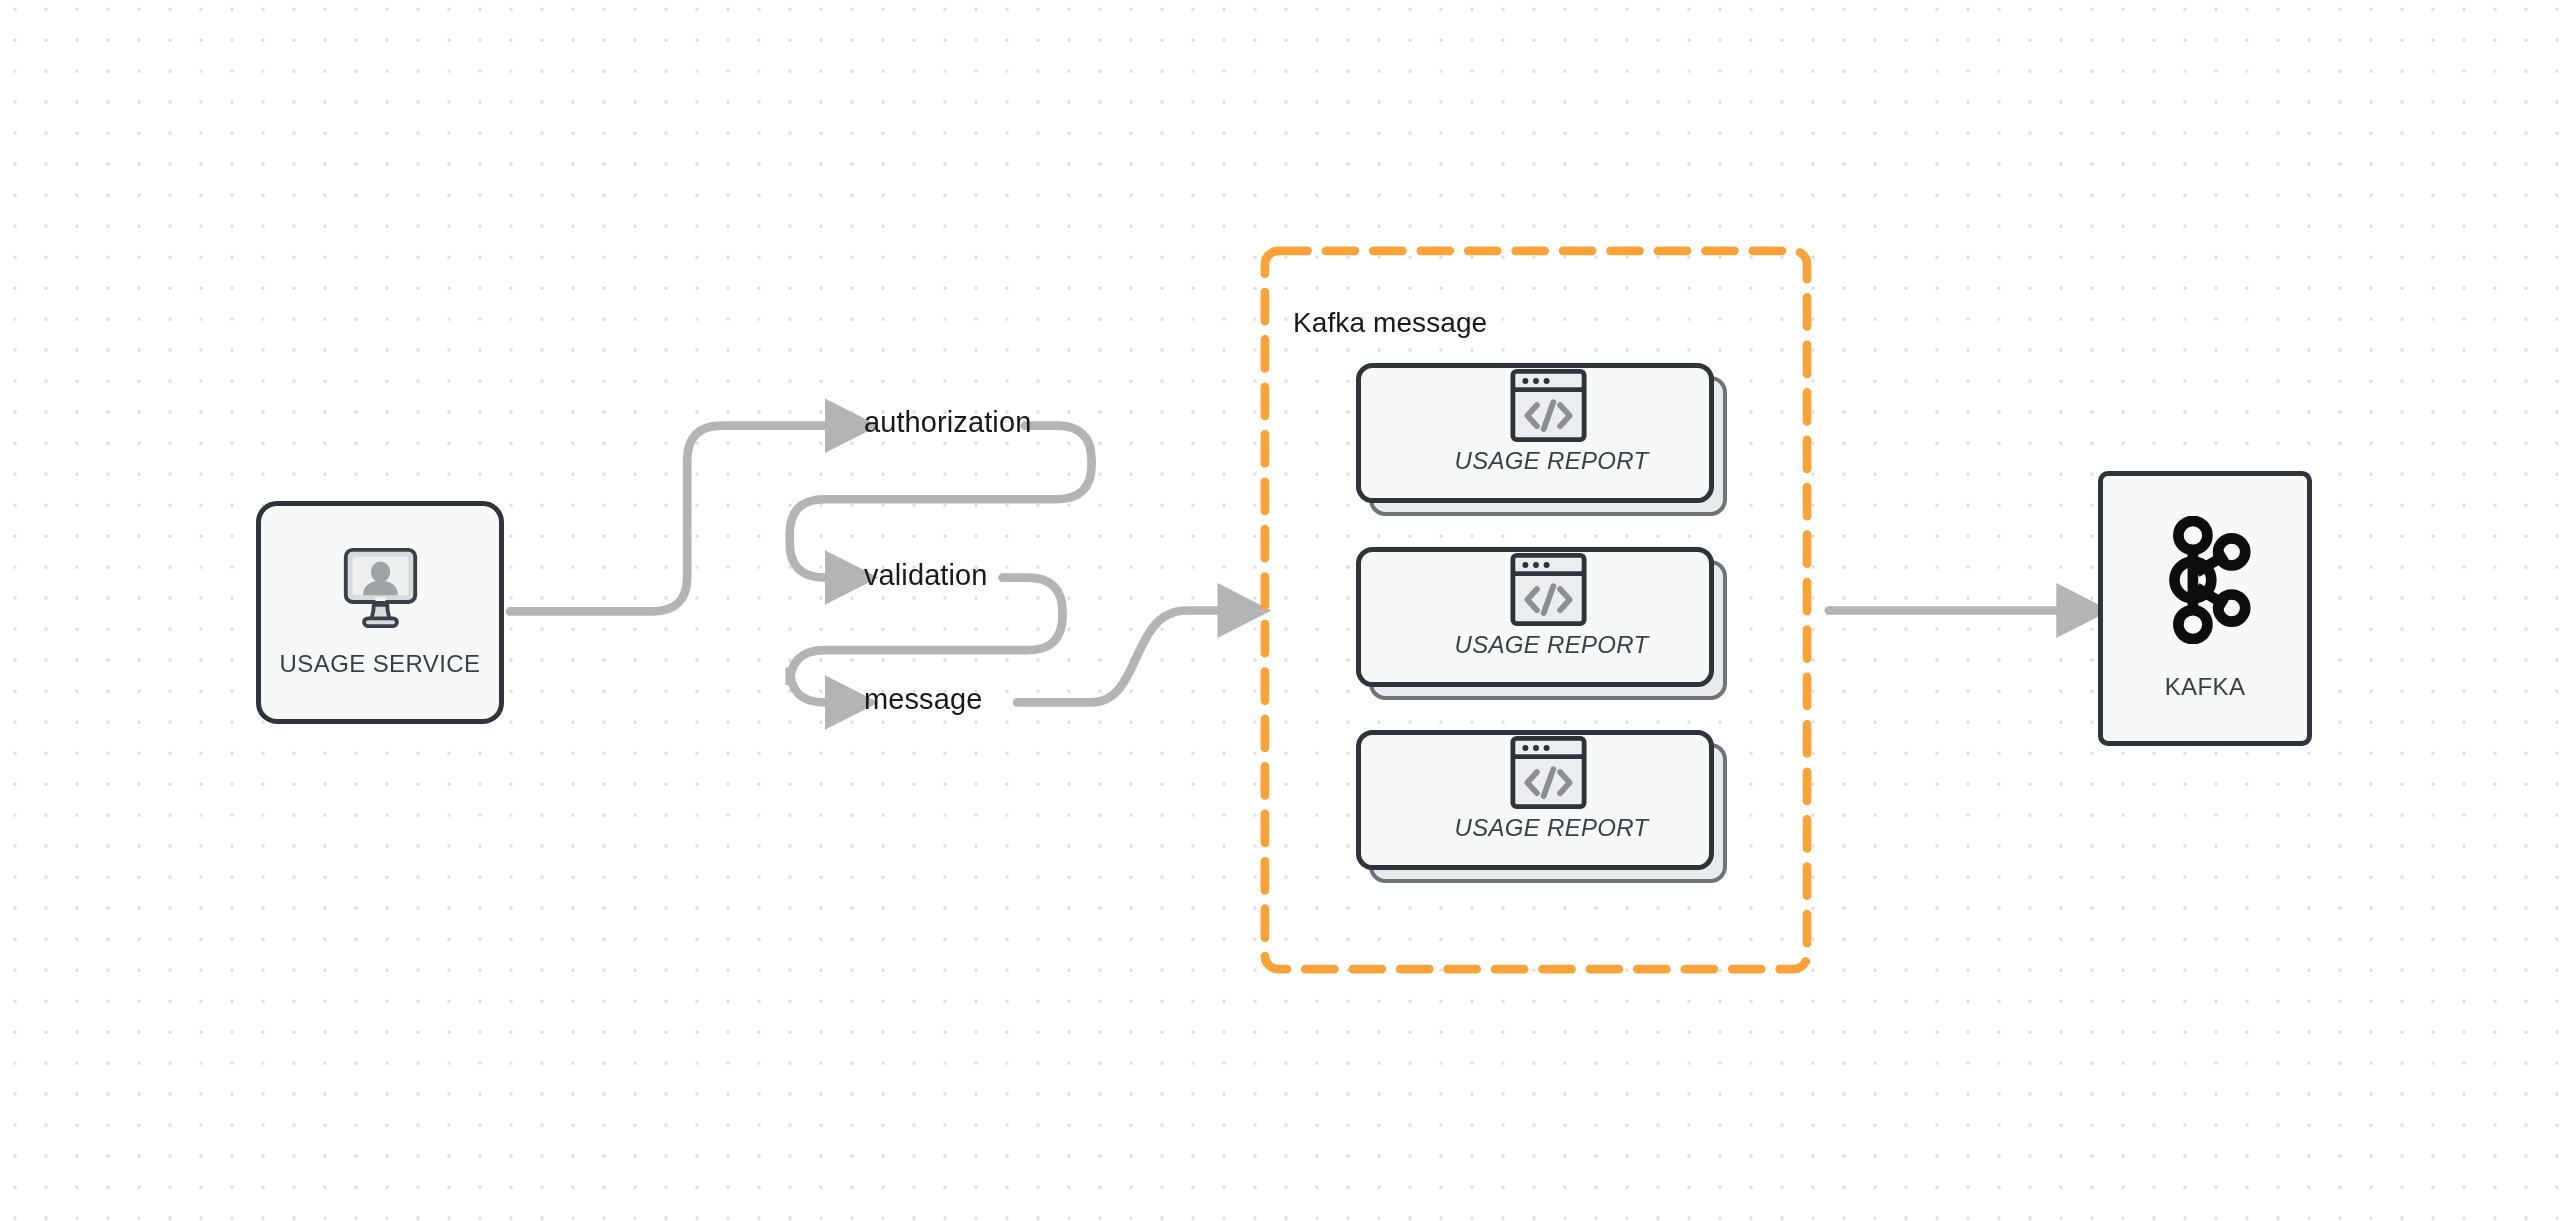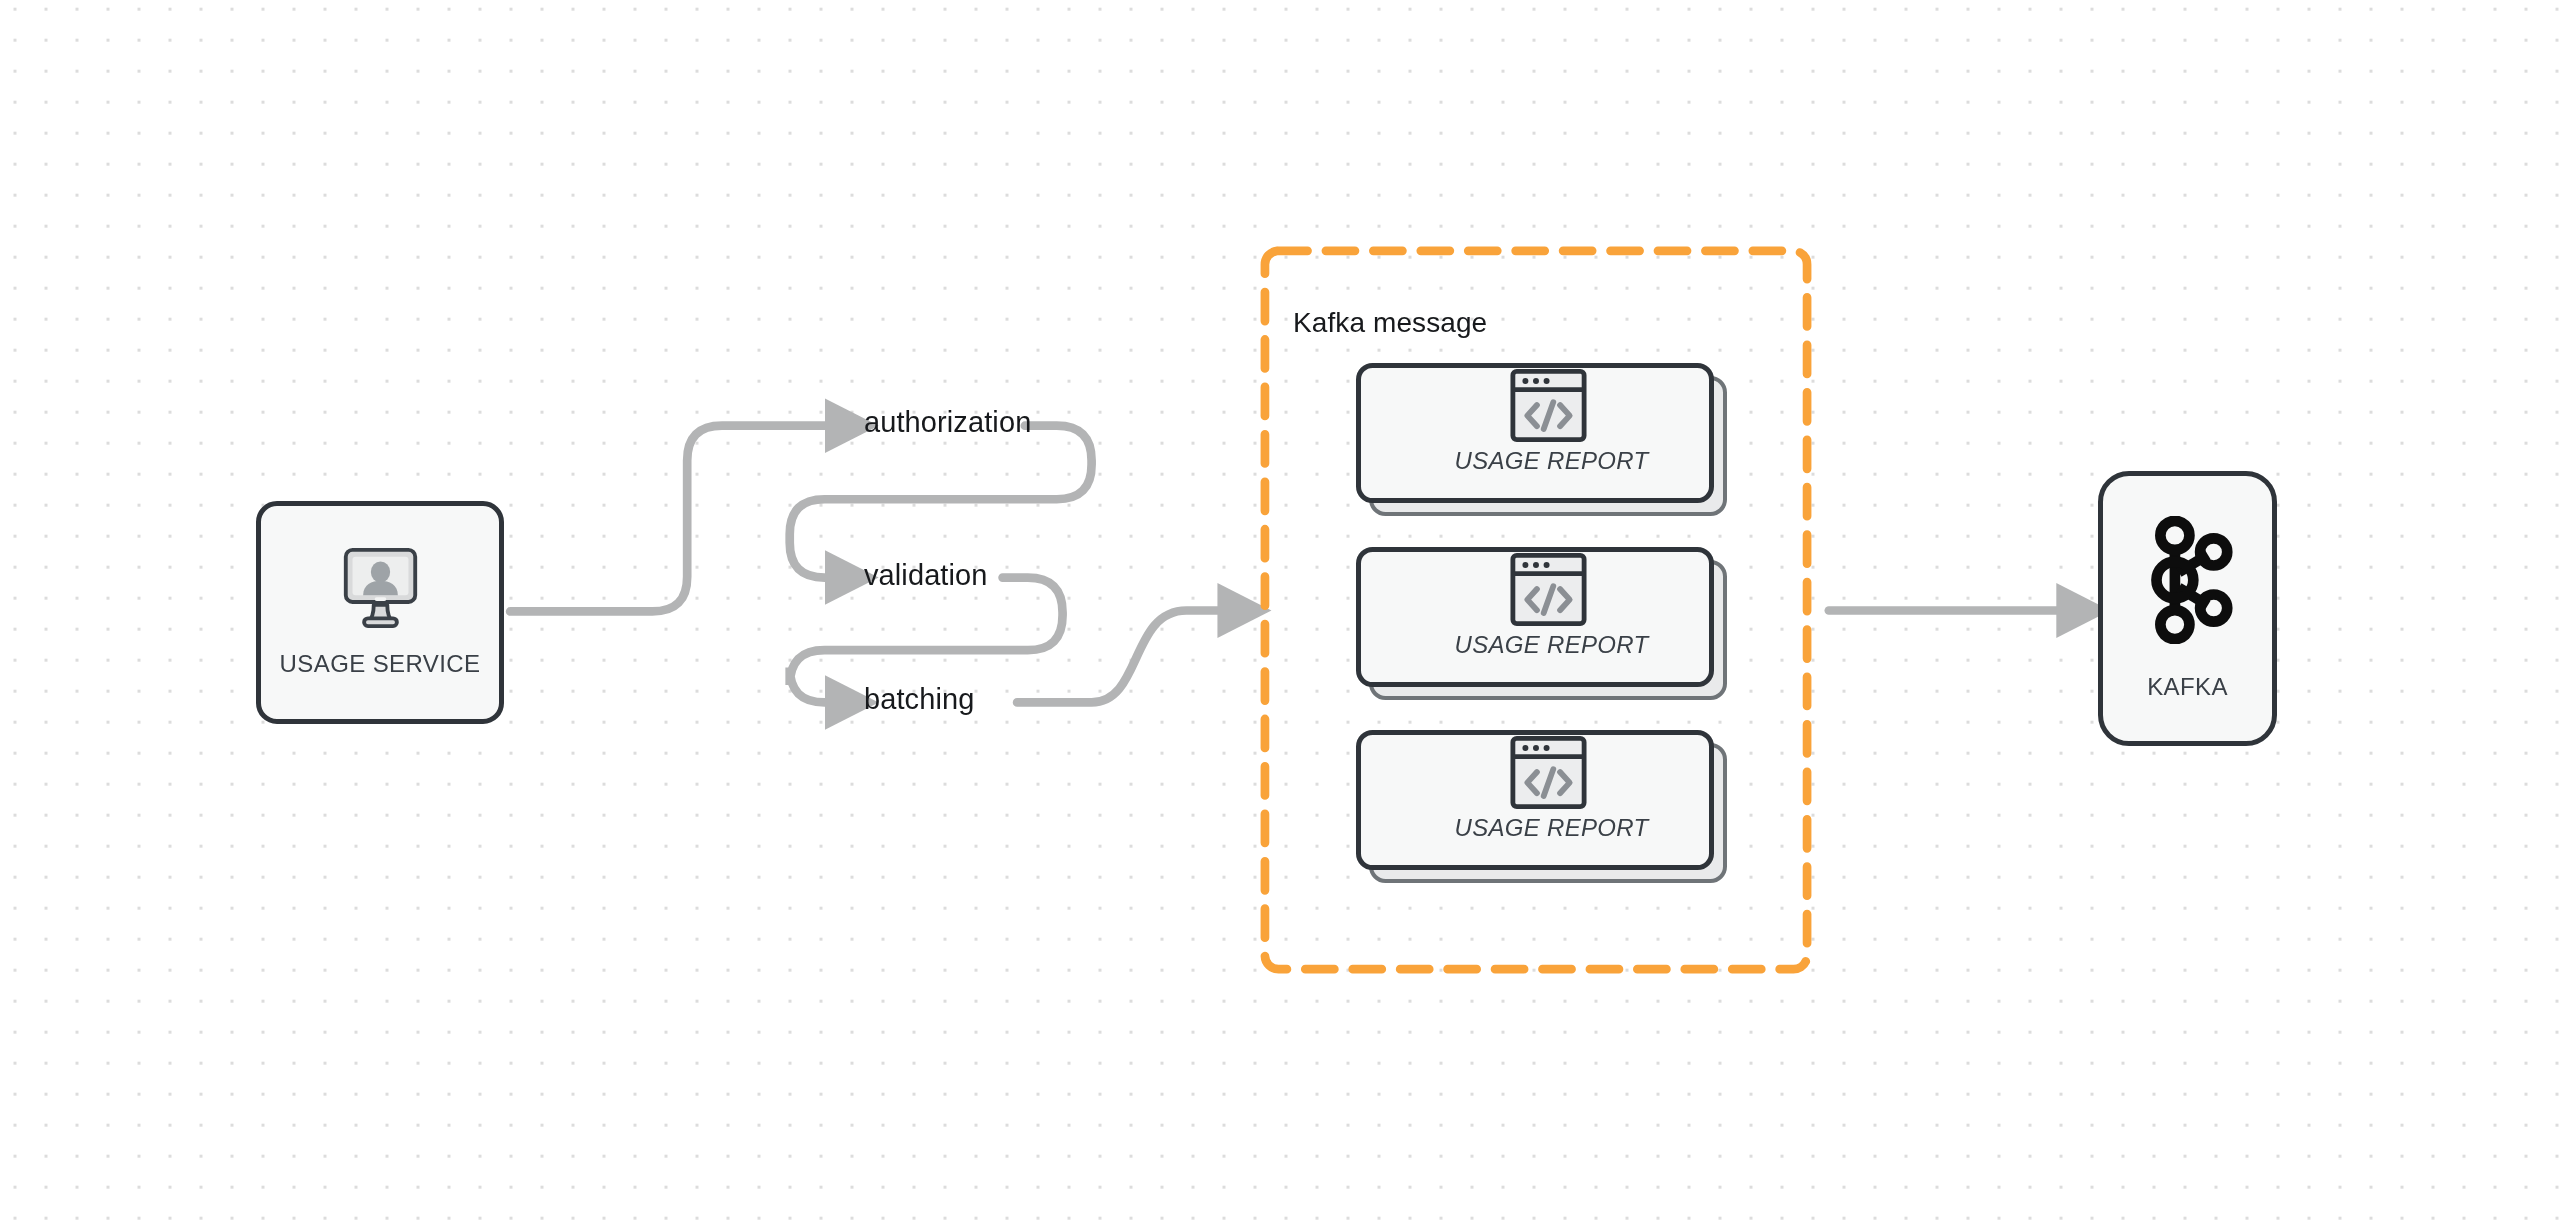--- a/index.html
+++ b/index.html
@@ -48,22 +48,22 @@
 
   
   #usage-service-node {
     left: 256px; top: 501px; width: 248px; height: 223px;
   }
   #usage-service-node .node-icon { margin-bottom: 15.5px; }
   #usage-service-node .node-label { margin-top: 1.9px; }
 
   
   #kafka-node {
-    left: 2098px; top: 471px; width: 179px; height: 275px;
-    border-radius: 31px;
+    left: 2098px; top: 471px; width: 214px; height: 275px;
+    border-radius: 10px;
   }
   #kafka-node .node-icon { margin-bottom: 25px; }
 
   
   #kafka-message-group {
     position: absolute;
     left: 1260px; top: 246px;
     width: 552px; height: 728px;
   }
   #kafka-message-group .dash-frame {
@@ -245,16 +245,16 @@
         <circle cx="36" cy="112" r="15" fill="none" stroke="#0d0d0d" stroke-width="11"></circle>
         <circle cx="76" cy="37" r="14" fill="none" stroke="#0d0d0d" stroke-width="11"></circle>
         <circle cx="76" cy="95" r="14" fill="none" stroke="#0d0d0d" stroke-width="11"></circle>
       </svg>
     </div>
     <div class="node-label">KAFKA</div>
   </div>
 
   <div class="step-label" id="step-label-0">authorization</div>
   <div class="step-label" id="step-label-1">validation</div>
-  <div class="step-label" id="step-label-2">batching</div>
+  <div class="step-label" id="step-label-2">message</div>
 
 </div>
 
 
 </body></html>

